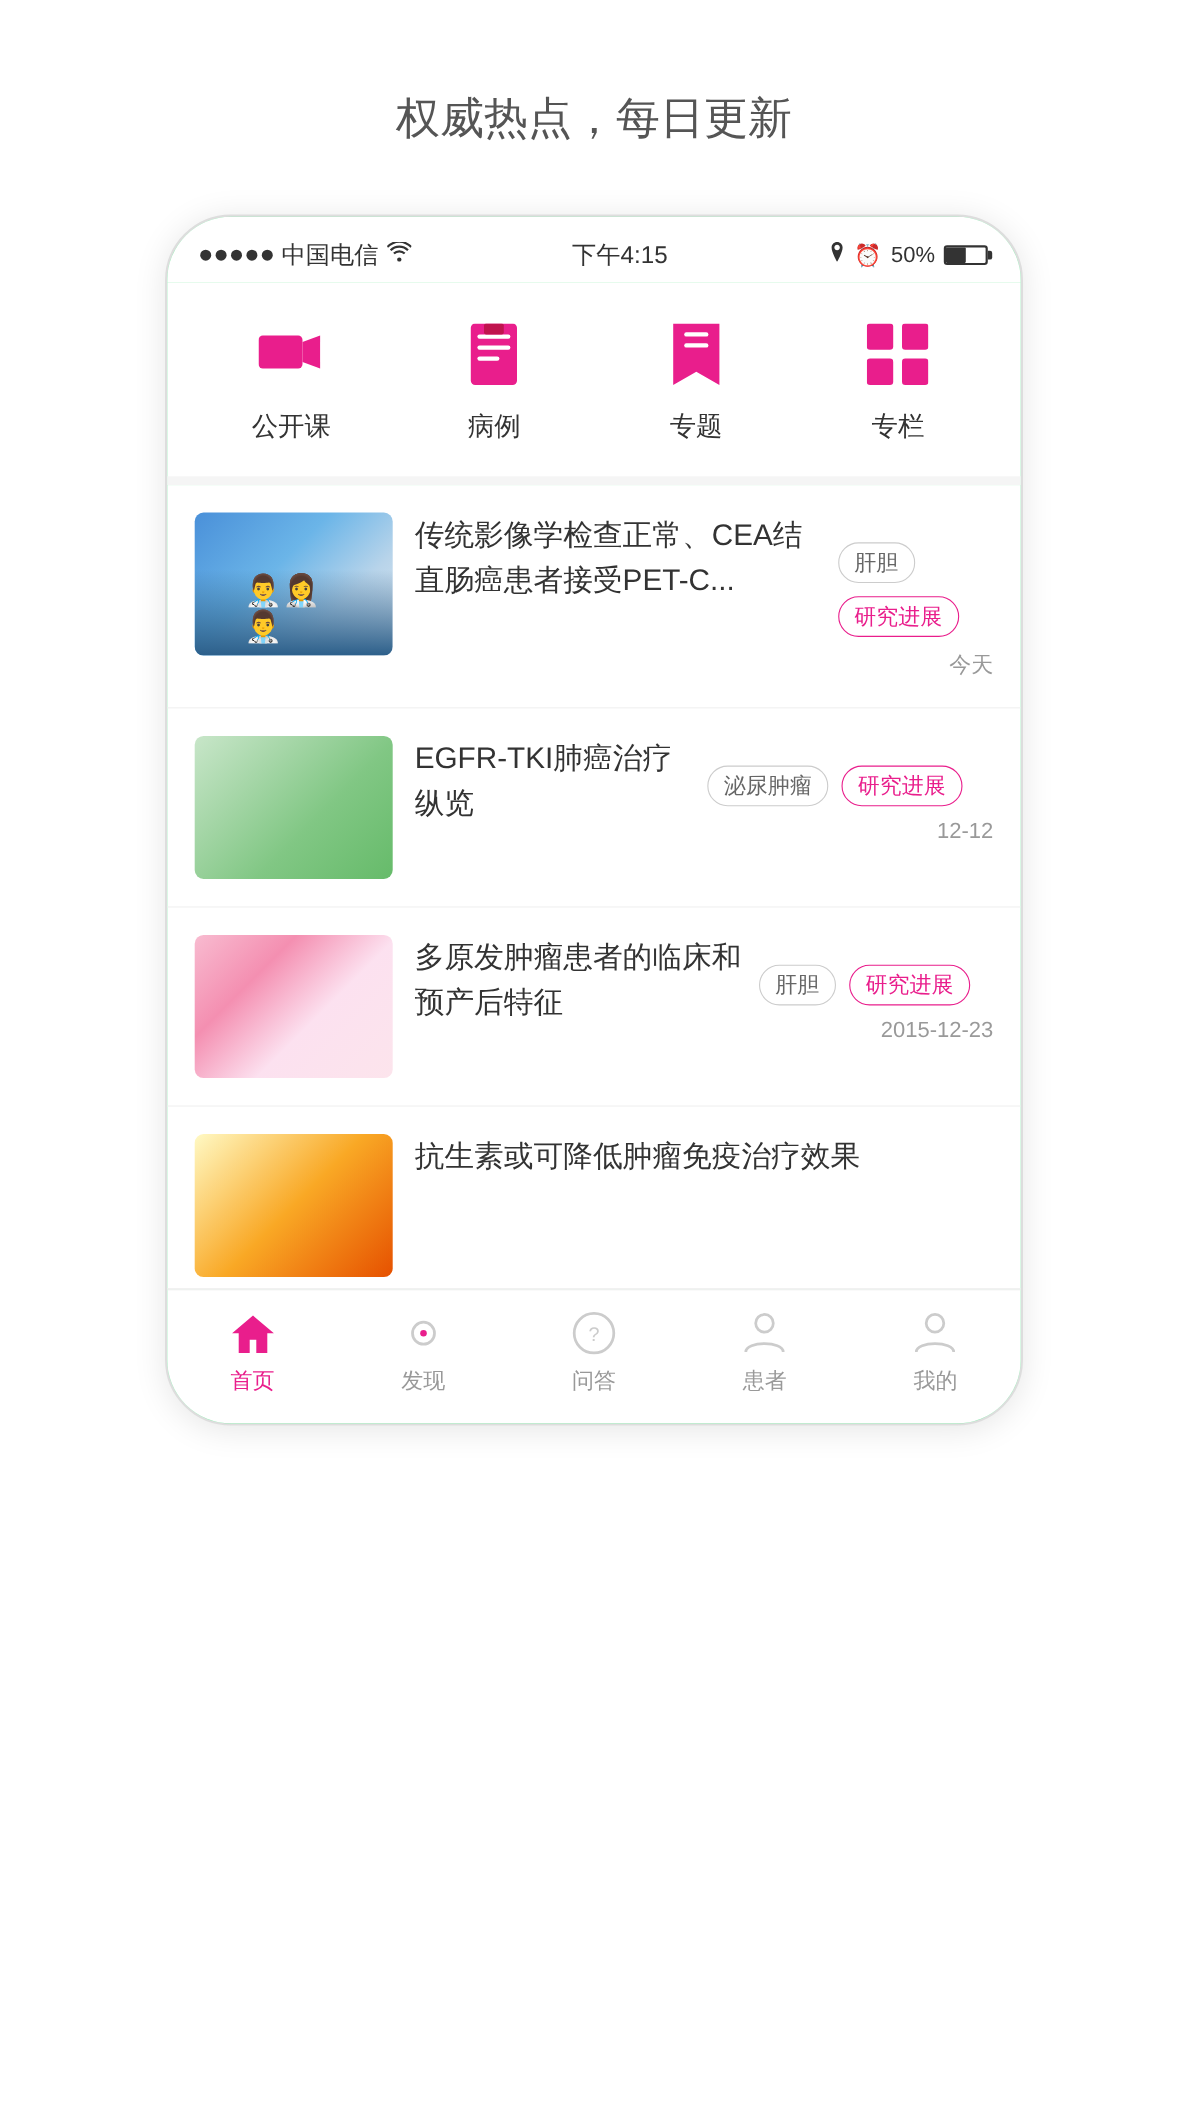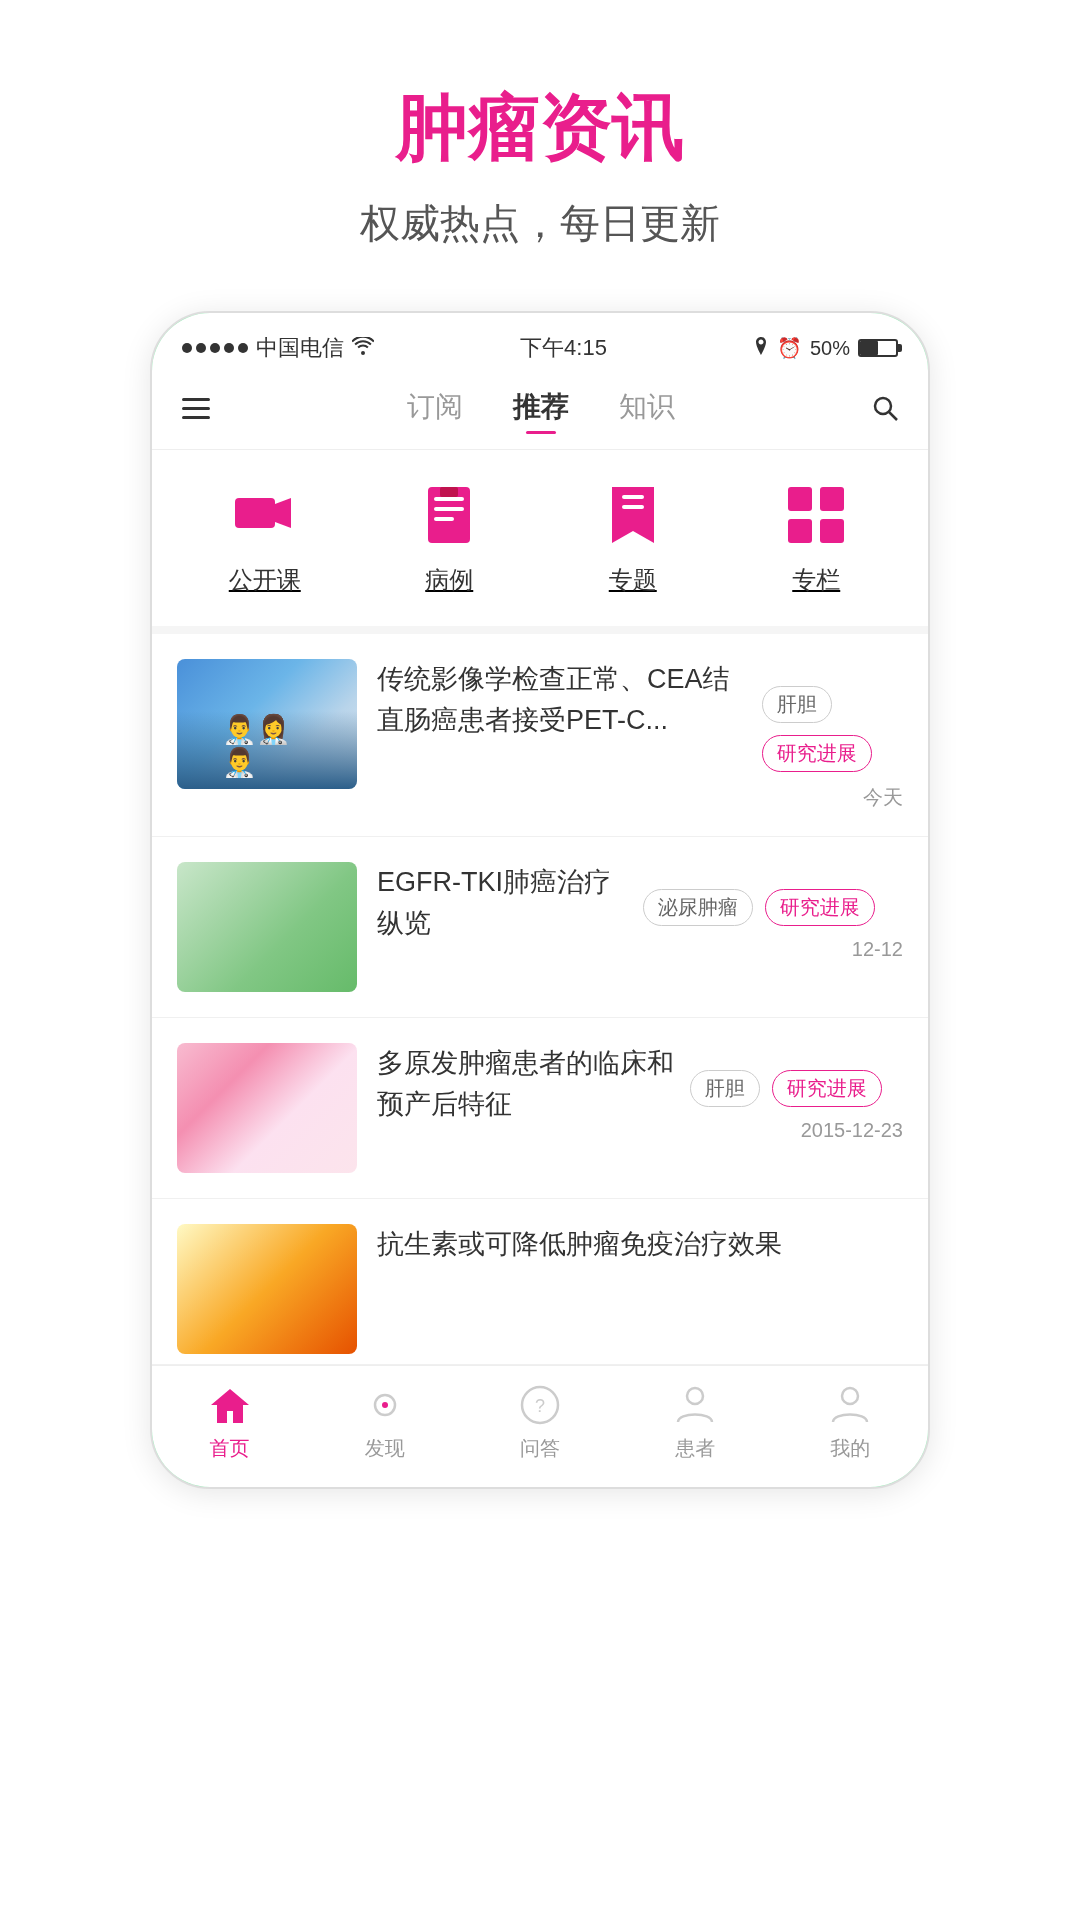--- a/index.html
+++ b/index.html
@@ -168,21 +168,20 @@
       cursor: pointer;
     }
 
     
     .categories {
       display: flex;
       justify-content: space-around;
       padding: 30px 20px;
       background: white;
       border-bottom: 8px solid #f5f5f5;
-      text-decoration: underline;
     }
 
     .category-item {
       display: flex;
       flex-direction: column;
       align-items: center;
       gap: 14px;
       cursor: pointer;
     }
 
@@ -335,21 +334,20 @@
     }
 
     .bottom-nav-item.active .bottom-nav-label {
       color: #e91e8c;
     }
   </style>
 </head>
 <body>
 
 <div class="page-header">
-  <div class="page-title">肿瘤资讯</div>
   <div class="page-subtitle">权威热点，每日更新</div>
 </div>
 
 <div class="phone-wrapper">
 
   <div class="status-bar">
     <div class="status-left">
       <div class="signal-dots">
         <div class="signal-dot"></div>
         <div class="signal-dot"></div>
@@ -372,40 +370,20 @@
         </svg>
       </span>
       <span>⏰</span>
       <span>50%</span>
       <div class="battery-bar">
         <div class="battery-fill"></div>
       </div>
     </div>
   </div>
 
-  <div class="nav-tabs">
-    <div class="menu-icon">
-      <svg width="28" height="22" viewBox="0 0 28 22" fill="#333">
-        <rect y="0" width="28" height="3" rx="1.5"></rect>
-        <rect y="9" width="28" height="3" rx="1.5"></rect>
-        <rect y="18" width="28" height="3" rx="1.5"></rect>
-      </svg>
-    </div>
-    <div class="tabs-center">
-      <div class="tab-item">订阅</div>
-      <div class="tab-item active">推荐</div>
-      <div class="tab-item">知识</div>
-    </div>
-    <div class="search-icon-btn">
-      <svg width="26" height="26" viewBox="0 0 26 26" fill="none" stroke="#333" stroke-width="2.5">
-        <circle cx="11" cy="11" r="8"></circle>
-        <line x1="17" y1="17" x2="25" y2="25"></line>
-      </svg>
-    </div>
-  </div>
 
   <div class="categories">
 
     <div class="category-item">
       <div class="category-icon">
         <svg width="60" height="50" viewBox="0 0 60 50" fill="#e91e8c">
           <rect x="0" y="8" width="40" height="30" rx="4"></rect>
           <polygon points="40,14 56,8 56,38 40,32"></polygon>
         </svg>
       </div>

